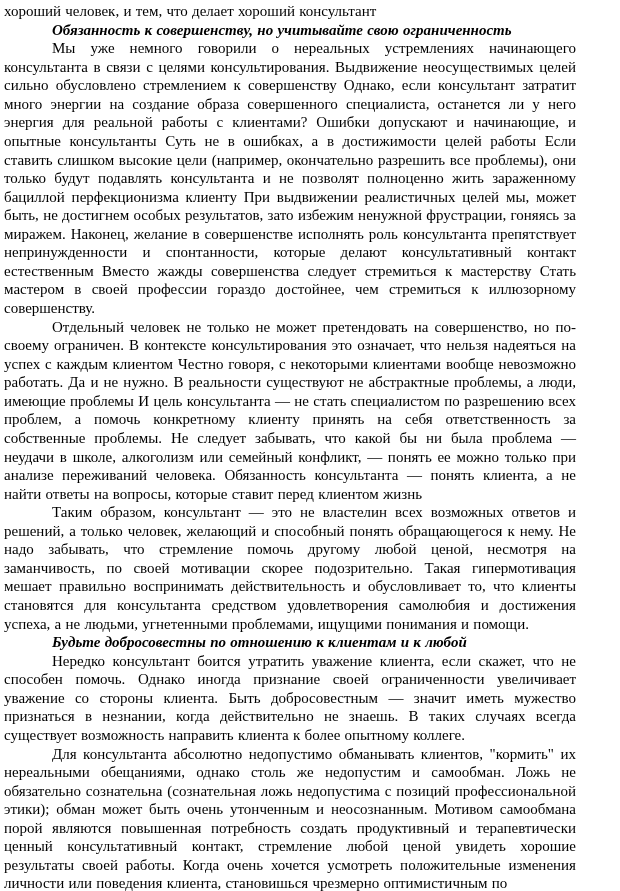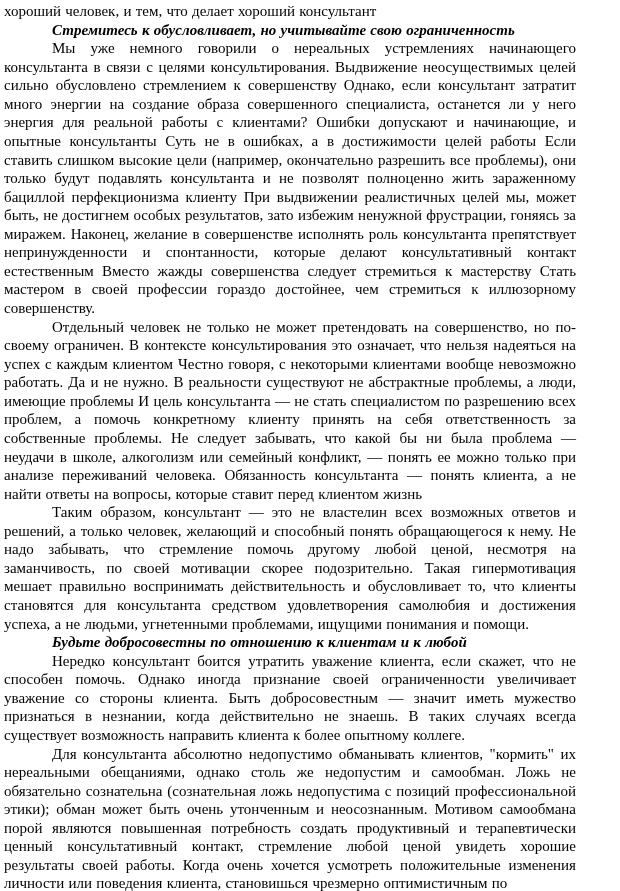--- a/index.html
+++ b/index.html
@@ -40,21 +40,21 @@
     font-style: italic;
     text-align: left;
   }
 </style>
 </head>
 <body>
 
 <div class="page">
   <p class="continuation">хороший человек, и тем, что делает хороший консультант</p>
 
-  <p class="heading">Стремитесь к обусловливает, но учитывайте свою ограниченность</p>
+  <p class="heading">Обязанность к совершенству, но учитывайте свою ограниченность</p>
 
   <p>Мы уже немного говорили о нереальных устремлениях начинающего консультанта в связи с целями консультирования. Выдвижение неосуществимых целей сильно обусловлено стремлением к совершенству Однако, если консультант затратит много энергии на создание образа совершенного специалиста, останется ли у него энергия для реальной работы с клиентами? Ошибки допускают и начинающие, и опытные консультанты Суть не в ошибках, а в достижимости целей работы Если ставить слишком высокие цели (например, окончательно разрешить все проблемы), они только будут подавлять консультанта и не позволят полноценно жить зараженному бациллой перфекционизма клиенту При выдвижении реалистичных целей мы, может быть, не достигнем особых результатов, зато избежим ненужной фрустрации, гоняясь за миражем. Наконец, желание в совершенстве исполнять роль консультанта препятствует непринужденности и спонтанности, которые делают консультативный контакт естественным Вместо жажды совершенства следует стремиться к мастерству Стать мастером в своей профессии гораздо достойнее, чем стремиться к иллюзорному совершенству.</p>
 
   <p>Отдельный человек не только не может претендовать на совершенство, но по-своему ограничен. В контексте консультирования это означает, что нельзя надеяться на успех с каждым клиентом Честно говоря, с некоторыми клиентами вообще невозможно работать. Да и не нужно. В реальности существуют не абстрактные проблемы, а люди, имеющие проблемы И цель консультанта — не стать специалистом по разрешению всех проблем, а помочь конкретному клиенту принять на себя ответственность за собственные проблемы. Не следует забывать, что какой бы ни была проблема — неудачи в школе, алкоголизм или семейный конфликт, — понять ее можно только при анализе переживаний человека. Обязанность консультанта — понять клиента, а не найти ответы на вопросы, которые ставит перед клиентом жизнь</p>
 
   <p>Таким образом, консультант — это не властелин всех возможных ответов и решений, а только человек, желающий и способный понять обращающегося к нему. Не надо забывать, что стремление помочь другому любой ценой, несмотря на заманчивость, по своей мотивации скорее подозрительно. Такая гипермотивация мешает правильно воспринимать действительность и обусловливает то, что клиенты становятся для консультанта средством удовлетворения самолюбия и достижения успеха, а не людьми, угнетенными проблемами, ищущими понимания и помощи.</p>
 
   <p class="heading">Будьте добросовестны по отношению к клиентам и к любой</p>
 
   <p>Нередко консультант боится утратить уважение клиента, если скажет, что не способен помочь. Однако иногда признание своей ограниченности увеличивает уважение со стороны клиента. Быть добросовестным — значит иметь мужество признаться в незнании, когда действительно не знаешь. В таких случаях всегда существует возможность направить клиента к более опытному коллеге.</p>

